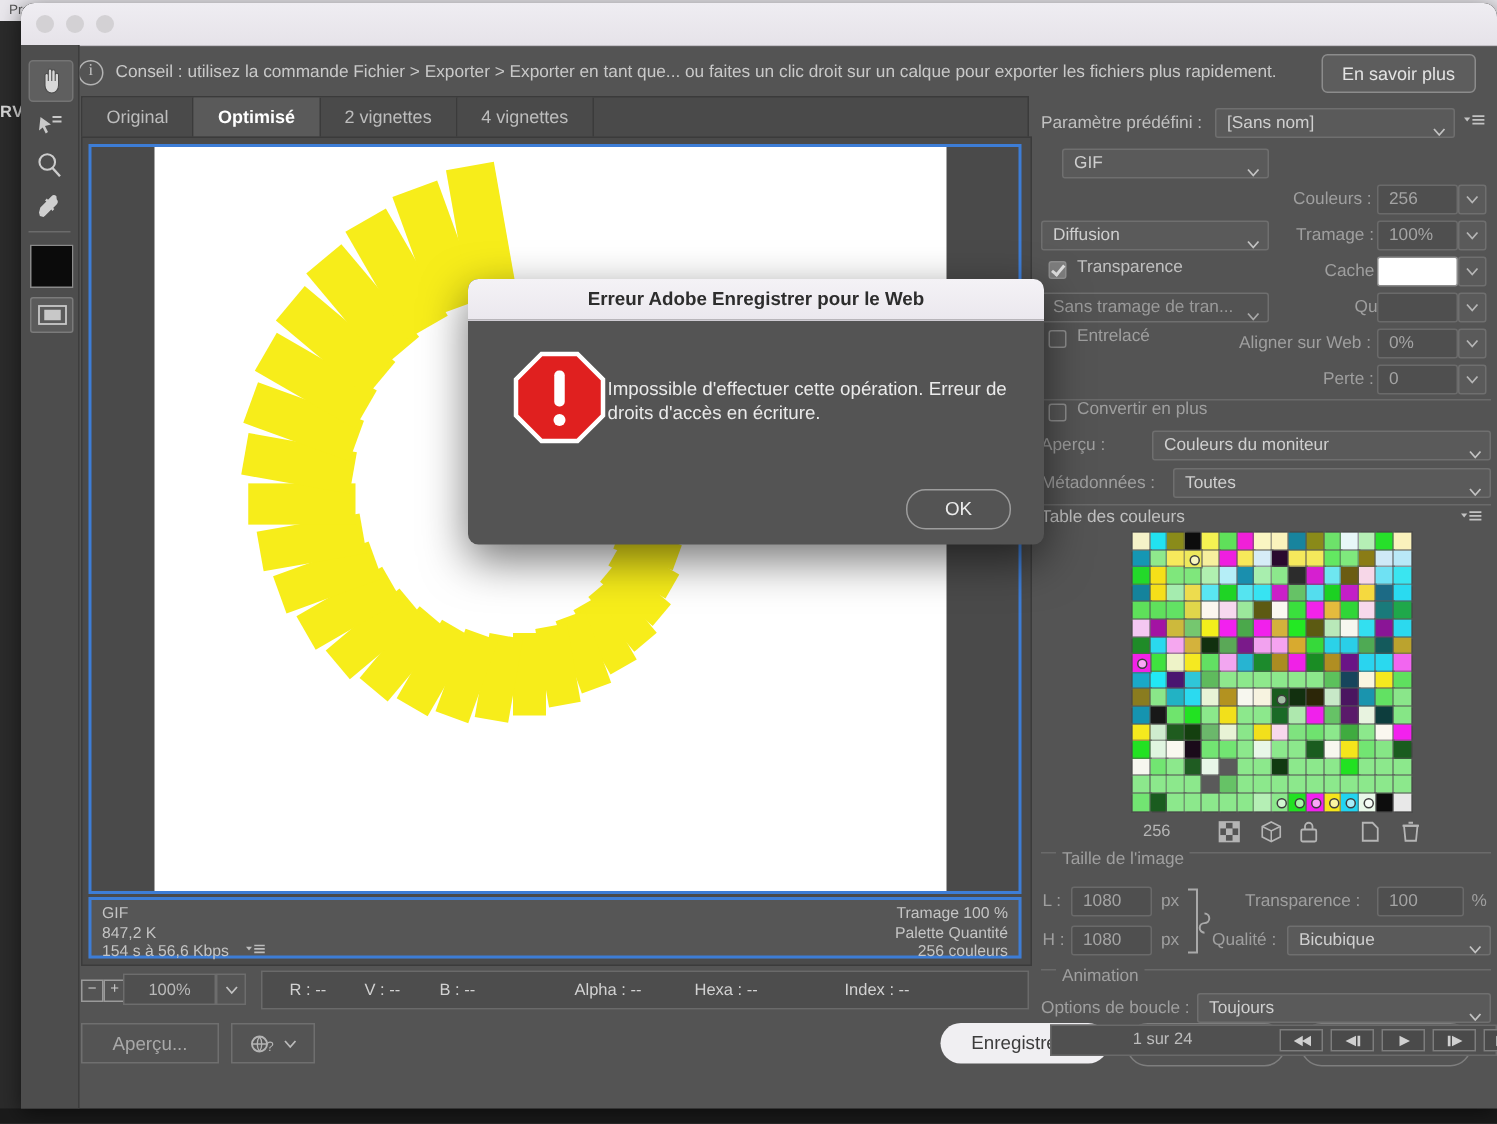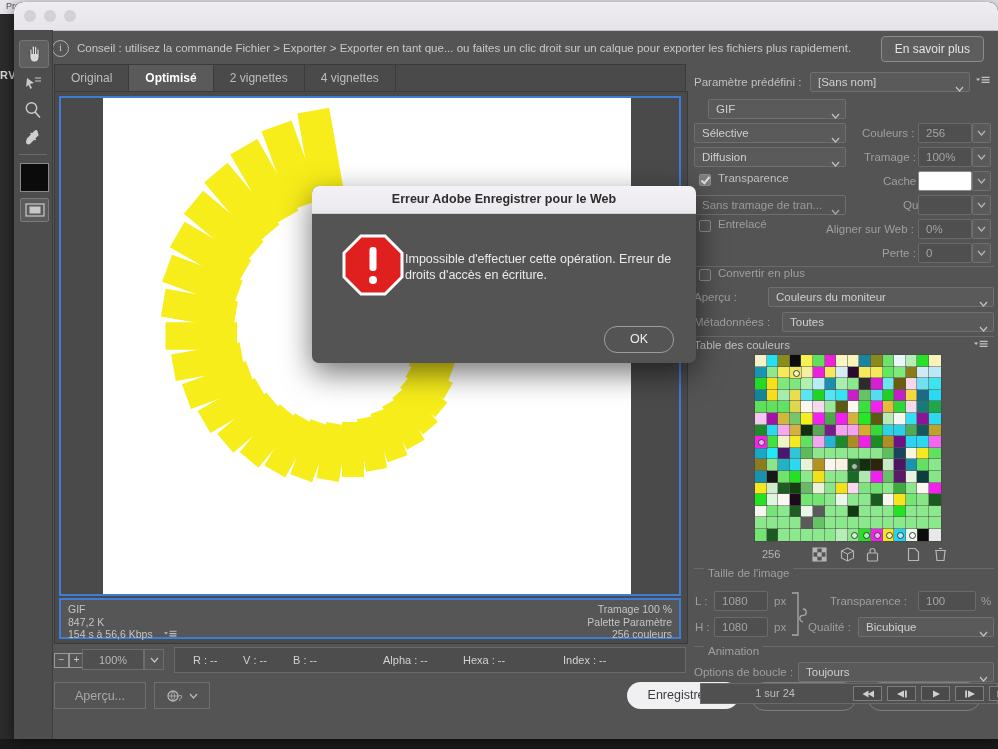--- a/index.html
+++ b/index.html
@@ -444,21 +444,21 @@
             <span class="hamburger-sm">
               <svg width="13" height="9" viewBox="0 0 13 9">
                 <path d="M0 2.2 L4 2.2 L2 4.6 Z" fill="#bdbdbd"></path>
                 <path d="M5.5 1.3h7M5.5 3.6h7M5.5 5.9h7" stroke="#bdbdbd" stroke-width="1.1"></path>
               </svg>
             </span>
           </div>
         </div>
         <div class="col-r">
           <div>Tramage 100 %</div>
-          <div>Palette Paramètre</div>
+          <div>Palette Quantité</div>
           <div>256 couleurs</div>
         </div>
       </div>
     </div>
 
     <div class="zoomrow">
       <div class="stepbtn" style="left:0px">−</div>
       <div class="stepbtn" style="left:15px">+</div>
       <div class="zoomfield">100%</div>
       <div class="zoomarrow">
@@ -511,26 +511,20 @@
         </svg>
       </div>
 
       <div class="sel" style="left:22px; top:35px; width:138px;">
         <span class="txt">GIF</span>
         <span class="chev"><svg width="9" height="6" viewBox="0 0 9 6">
               <path d="M1 1 L4.5 5 L8 1" fill="none" stroke="#c2c2c2" stroke-width="1.2"></path>
             </svg></span>
       </div>
 
-      <div class="sel" style="left:8px; top:59px; width:152px;">
-        <span class="txt">Sélective</span>
-        <span class="chev"><svg width="9" height="6" viewBox="0 0 9 6">
-              <path d="M1 1 L4.5 5 L8 1" fill="none" stroke="#c2c2c2" stroke-width="1.2"></path>
-            </svg></span>
-      </div>
       <div class="lbl dim" style="left:176px; top:63px;">Couleurs :</div>
       <div class="field" style="left:232px; top:59px; width:54px;">256</div>
       <div class="stepper" style="left:286px; top:59px;">
         <svg width="9" height="6" viewBox="0 0 9 6">
             <path d="M1 1 L4.5 5 L8 1" fill="none" stroke="#b5b5b5" stroke-width="1.2"></path>
           </svg>
       </div>
 
       <div class="sel" style="left:8px; top:83px; width:152px;">
         <span class="txt">Diffusion</span>

